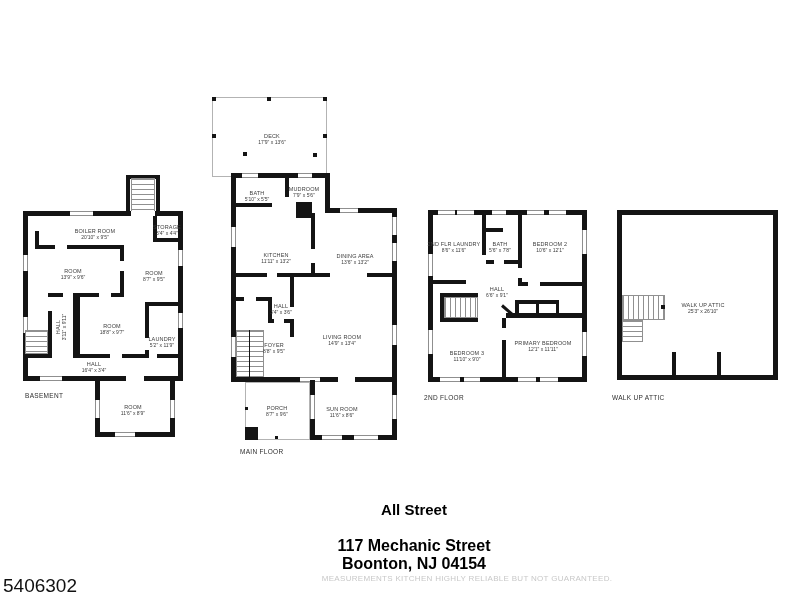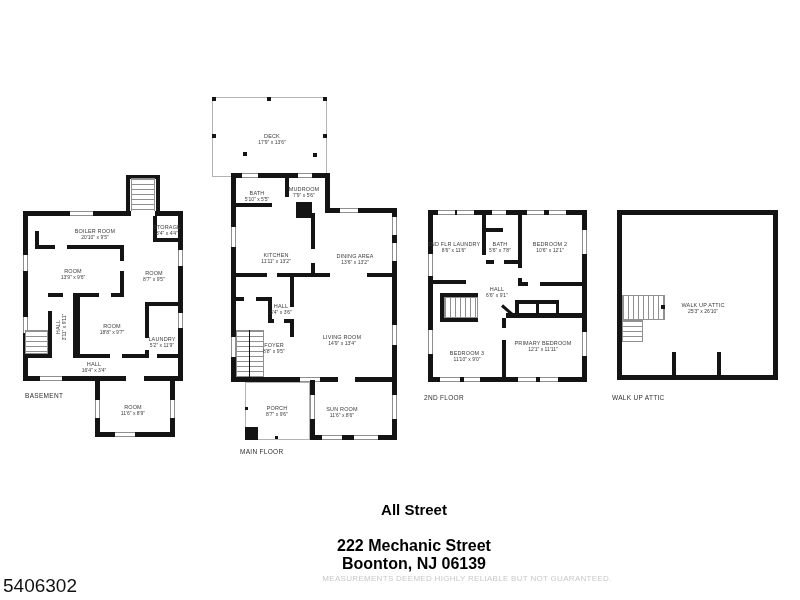--- a/index.html
+++ b/index.html
@@ -277,16 +277,16 @@
   <div class="w" style="left:55px;top:142px;width:4px;height:23px"></div>
   <div class="w" style="left:100px;top:142px;width:4px;height:23px"></div>
   <div class="rl" style="left:86px;top:98px">
       <div class="nm">WALK UP ATTIC</div>
       <div class="dm">25'3" x 26'10"</div>
     </div>
   <div class="fl" style="left:-5px;top:184px">WALK UP ATTIC</div>
 </div>
 
 <div class="fc bold" style="left:414px;top:501px;font-size:15px">All Street</div>
-<div class="fc bold" style="left:414px;top:537px;font-size:16px">222 Mechanic Street</div>
-<div class="fc bold" style="left:414px;top:555px;font-size:16px">Boonton, NJ 06139</div>
-<div class="fc disc" style="left:467px;top:574px">MEASUREMENTS DEEMED HIGHLY RELIABLE BUT NOT GUARANTEED.</div>
+<div class="fc bold" style="left:414px;top:537px;font-size:16px">117 Mechanic Street</div>
+<div class="fc bold" style="left:414px;top:555px;font-size:16px">Boonton, NJ 04154</div>
+<div class="fc disc" style="left:467px;top:574px">MEASUREMENTS KITCHEN HIGHLY RELIABLE BUT NOT GUARANTEED.</div>
 <div class="lid" style="left:3px;top:575px">5406302</div>
 
 </body></html>

